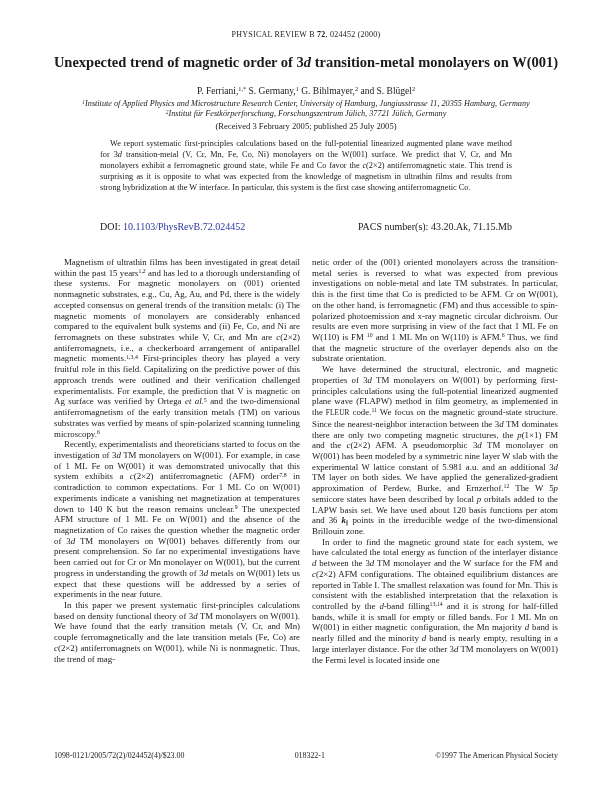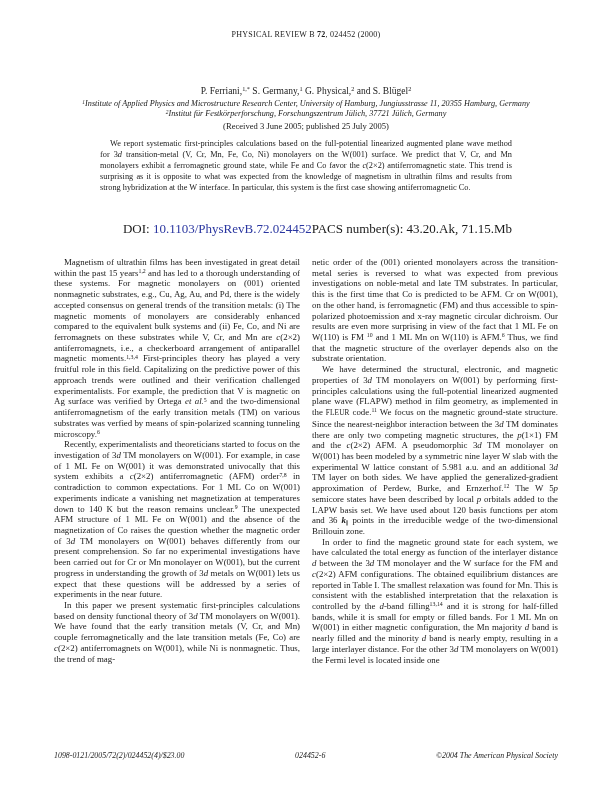--- a/index.html
+++ b/index.html
@@ -39,59 +39,60 @@
     text-align: center; font-size: 8.6px;
   }
   .abstract {
     position: absolute; top: 139px; left: 100px; width: 412px;
     font-size: 8.3px; line-height: 10.9px;
     text-align: justify;
     text-indent: 10px;
   }
   .doi-line {
     position: absolute; top: 221px; left: 100px; width: 412px;
-    font-size: 13px;
-    display: flex; justify-content: flex-end;
+    font-size: 10px;
+    display: flex; justify-content: space-between;
   }
   .doi-link { color: #2a36a0; text-decoration: none; }
   .body-columns {
     position: absolute; top: 257px; left: 54px; width: 504px;
     display: flex; gap: 12px;
   }
   .col {
     width: 246px;
     font-size: 8.85px; line-height: 10.72px;
     text-align: justify;
     hyphens: auto;
   }
   .col p { text-indent: 10px; }
   .col p.noindent { text-indent: 0; }
   sup { font-size: 66%; line-height: 0; vertical-align: baseline; position: relative; top: -0.45em; }
   sub { font-size: 66%; line-height: 0; vertical-align: baseline; position: relative; top: 0.28em; }
   .sc { font-size: 82%; letter-spacing: 0.02em; }
   .footer {
     position: absolute; top: 751px; left: 54px; width: 504px;
     font-size: 7.9px;
-    display: flex; justify-content: space-between; font-style: italic;
+    display: flex; justify-content: space-between;
   }
 </style>
 </head>
 <body>
 
 <div class="page">
 
   <div class="journal-header"><span>PHYSICAL REVIEW B </span><span style="font-weight: bold;">72</span><span>, 024452 (2000)</span></div>
 
+  <h1 class="paper-title"><span>Unexpected trend of magnetic order of 3</span><span style="font-style: italic;">d</span><span> transition-metal monolayers on W(001)</span></h1>
 
-  <div class="authors"><span>P. Ferriani,</span><sup>1,*</sup><span> S. Germany,</span><sup>1</sup><span> G. Physical,</span><sup>2</sup><span> and S. Blügel</span><sup>2</sup></div>
+  <div class="authors"><span>P. Ferriani,</span><sup>1,*</sup><span> S. Germany,</span><sup>1</sup><span> G. Bihlmayer,</span><sup>2</sup><span> and S. Blügel</span><sup>2</sup></div>
 
   <div class="affil affil1"><sup>1</sup><span>Institute of Applied Physics and Microstructure Research Center, University of Hamburg, Jungiusstrasse 11, 20355 Hamburg, Germany</span></div>
   <div class="affil affil2"><sup>2</sup><span>Institut für Festkörperforschung, Forschungszentrum Jülich, 37721 Jülich, Germany</span></div>
 
-  <div class="received">(Received 3 June 2005; published 25 July 2005)</div>
+  <div class="received">(Received 3 February 2005; published 25 July 2005)</div>
 
   <div class="abstract"><span>We report systematic first-principles calculations based on the full-potential linearized augmented plane wave method for 3</span><span style="font-style: italic;">d</span><span> transition-metal (V, Cr, Mn, Fe, Co, Ni) monolayers on the W(001) surface. We predict that V, Cr, and Mn monolayers exhibit a ferromagnetic ground state, while Fe and Co favor the </span><span style="font-style: italic;">c</span><span>(2×2) antiferromagnetic state. This trend is surprising as it is opposite to what was expected from the knowledge of magnetism in ultrathin films and results from strong hybridization at the W interface. In particular, this system is the first case showing antiferromagnetic Co.</span></div>
 
   <div class="doi-line">
     <span>
       <span>DOI: </span><a href="#" class="doi-link" style="color: rgb(42, 54, 160);">10.1103/PhysRevB.72.024452</a>
     </span>
     <span>PACS number(s): 43.20.Ak, 71.15.Mb</span>
   </div>
 
@@ -103,17 +104,17 @@
     </div>
     <div class="col">
       <p class="noindent"><span>netic order of the (001) oriented monolayers across the transition-metal series is reversed to what was expected from previous investigations on noble-metal and late TM substrates. In particular, this is the first time that Co is predicted to be AFM. Cr on W(001), on the other hand, is ferromagnetic (FM) and thus accessible to spin-polarized photoemission and x-ray magnetic circular dichroism. Our results are even more surprising in view of the fact that 1 ML Fe on W(110) is FM </span><sup>10</sup><span> and 1 ML Mn on W(110) is AFM.</span><sup>6</sup><span> Thus, we find that the magnetic structure of the overlayer depends also on the substrate orientation.</span></p>
       <p><span>We have determined the structural, electronic, and magnetic properties of 3</span><span style="font-style: italic;">d</span><span> TM monolayers on W(001) by performing first-principles calculations using the full-potential linearized augmented plane wave (FLAPW) method in film geometry, as implemented in the </span><span class="sc">FLEUR</span><span> code.</span><sup>11</sup><span> We focus on the magnetic ground-state structure. Since the nearest-neighbor interaction between the 3</span><span style="font-style: italic;">d</span><span> TM dominates there are only two competing magnetic structures, the </span><span style="font-style: italic;">p</span><span>(1×1) FM and the </span><span style="font-style: italic;">c</span><span>(2×2) AFM. A pseudomorphic 3</span><span style="font-style: italic;">d</span><span> TM monolayer on W(001) has been modeled by a symmetric nine layer W slab with the experimental W lattice constant of 5.981 a.u. and an additional 3</span><span style="font-style: italic;">d</span><span> TM layer on both sides. We have applied the generalized-gradient approximation of Perdew, Burke, and Ernzerhof.</span><sup>12</sup><span> The W 5</span><span style="font-style: italic;">p</span><span> semicore states have been described by local </span><span style="font-style: italic;">p</span><span> orbitals added to the LAPW basis set. We have used about 120 basis functions per atom and 36 </span><span style="font-style: italic; font-weight: bold;">k</span><sub>∥</sub><span> points in the irreducible wedge of the two-dimensional Brillouin zone.</span></p>
       <p><span>In order to find the magnetic ground state for each system, we have calculated the total energy as function of the interlayer distance </span><span style="font-style: italic;">d</span><span> between the 3</span><span style="font-style: italic;">d</span><span> TM monolayer and the W surface for the FM and </span><span style="font-style: italic;">c</span><span>(2×2) AFM configurations. The obtained equilibrium distances are reported in Table I. The smallest relaxation was found for Mn. This is consistent with the established interpretation that the relaxation is controlled by the </span><span style="font-style: italic;">d</span><span>-band filling</span><sup>13,14</sup><span> and it is strong for half-filled bands, while it is small for empty or filled bands. For 1 ML Mn on W(001) in either magnetic configuration, the Mn majority </span><span style="font-style: italic;">d</span><span> band is nearly filled and the minority </span><span style="font-style: italic;">d</span><span> band is nearly empty, resulting in a large interlayer distance. For the other 3</span><span style="font-style: italic;">d</span><span> TM monolayers on W(001) the Fermi level is located inside one</span></p>
     </div>
   </div>
 
   <div class="footer">
     <span>1098-0121/2005/72(2)/024452(4)/$23.00</span>
-    <span>024452-6</span>
-    <span>©2004 The American Physical Society</span>
+    <span>018322-1</span>
+    <span>©1997 The American Physical Society</span>
   </div>
 
 </div>
 
 </body></html>

